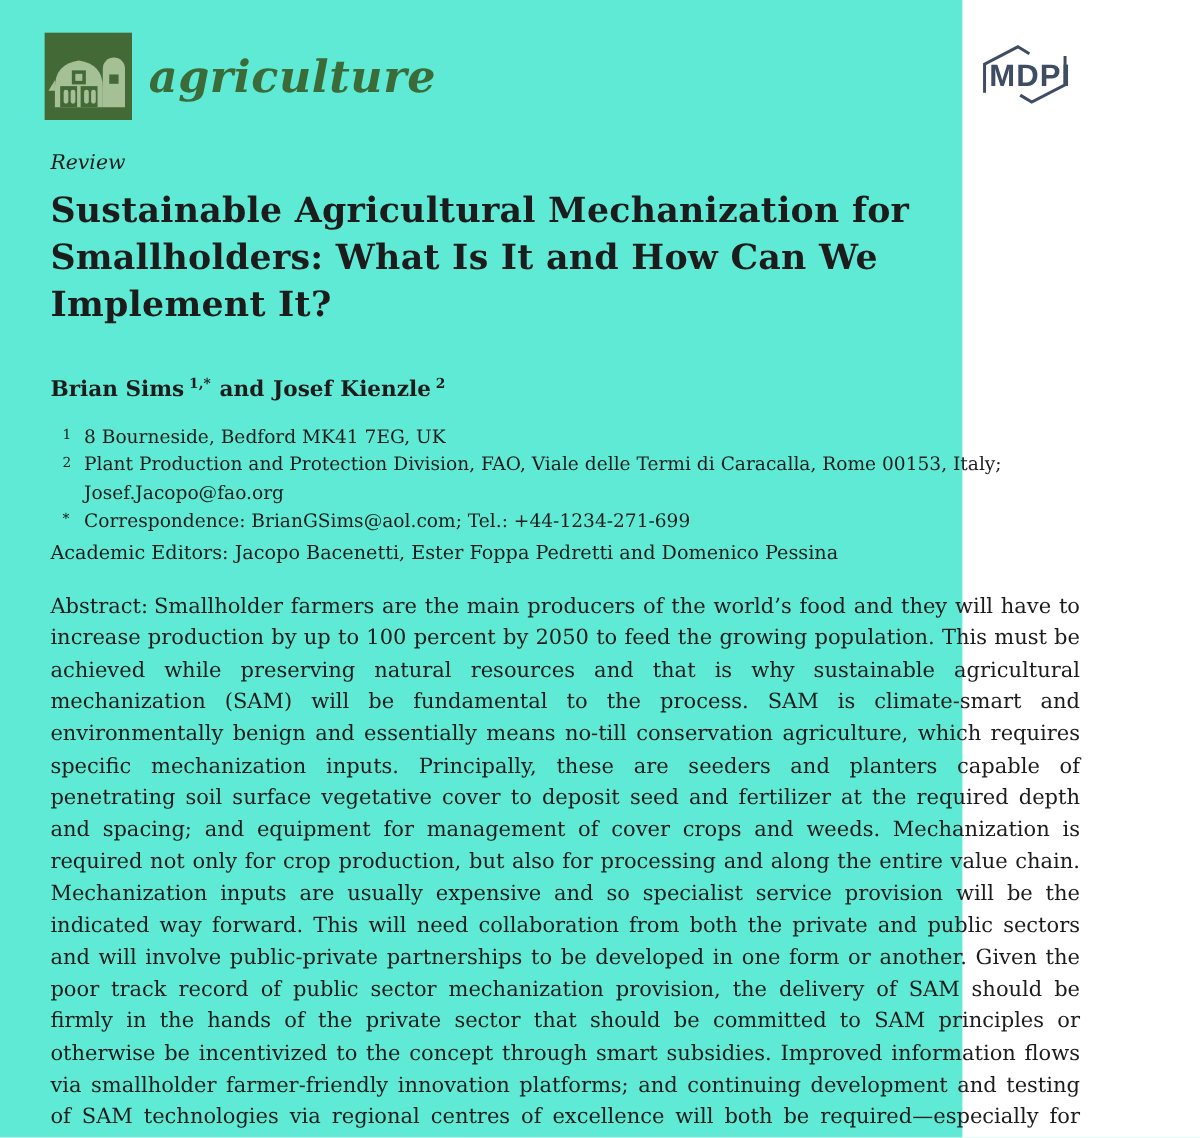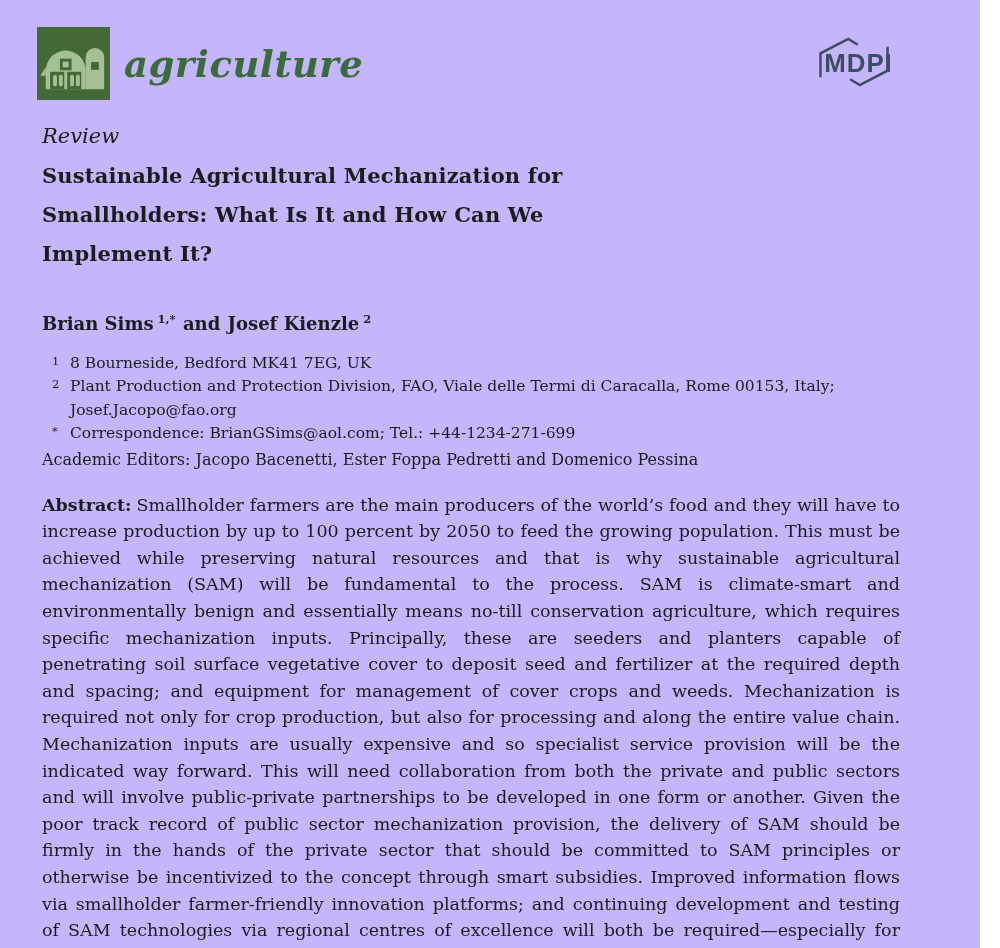--- a/index.html
+++ b/index.html
@@ -3,23 +3,23 @@
 <meta charset="utf-8">
 <style>
   html, body {
     margin: 0;
     padding: 0;
     background: #ffffff;
     overflow: hidden;
   }
   .page {
     position: relative;
-    width: 980px;
+    width: 802px;
     height: 948px;
-    background: #c4b5fd;
+    background: #5eead4;
     font-family: "DejaVu Serif", "Liberation Serif", serif;
     color: var(--text_black, #1c1c1c);
   }
 
   
   .masthead {
     position: absolute;
     top: 27px;
     left: 37px;
     width: 863px;
@@ -49,26 +49,26 @@
 
   
   .article {
     position: absolute;
     left: 42px;
     top: 126px;
     width: 858px;
   }
   .article-type {
     font-style: italic;
-    font-size: 21px;
+    font-size: 17px;
     line-height: 20px;
   }
   .title {
     margin: 10px 0 0 0;
-    font-size: 21px;
+    font-size: 29px;
     font-weight: bold;
     line-height: 39px;
     white-space: pre-line;
     letter-spacing: 0.2px;
   }
   .authors {
     margin-top: 28px;
     font-size: 18px;
     font-weight: bold;
     line-height: 36px;
@@ -103,21 +103,21 @@
     line-height: 22.5px;
   }
 
   .abstract {
     margin: 20px 0 0 0;
     font-size: 17.5px;
     line-height: 26.6px;
     text-align: justify;
   }
   .abstract .abstract-label {
-    font-weight: bold;
+    font-weight: normal;
     margin-right: 0.28em;
   }
 </style>
 </head>
 <body>
 
 <div class="page">
 
   <header class="masthead">
     <div class="journal-brand">

